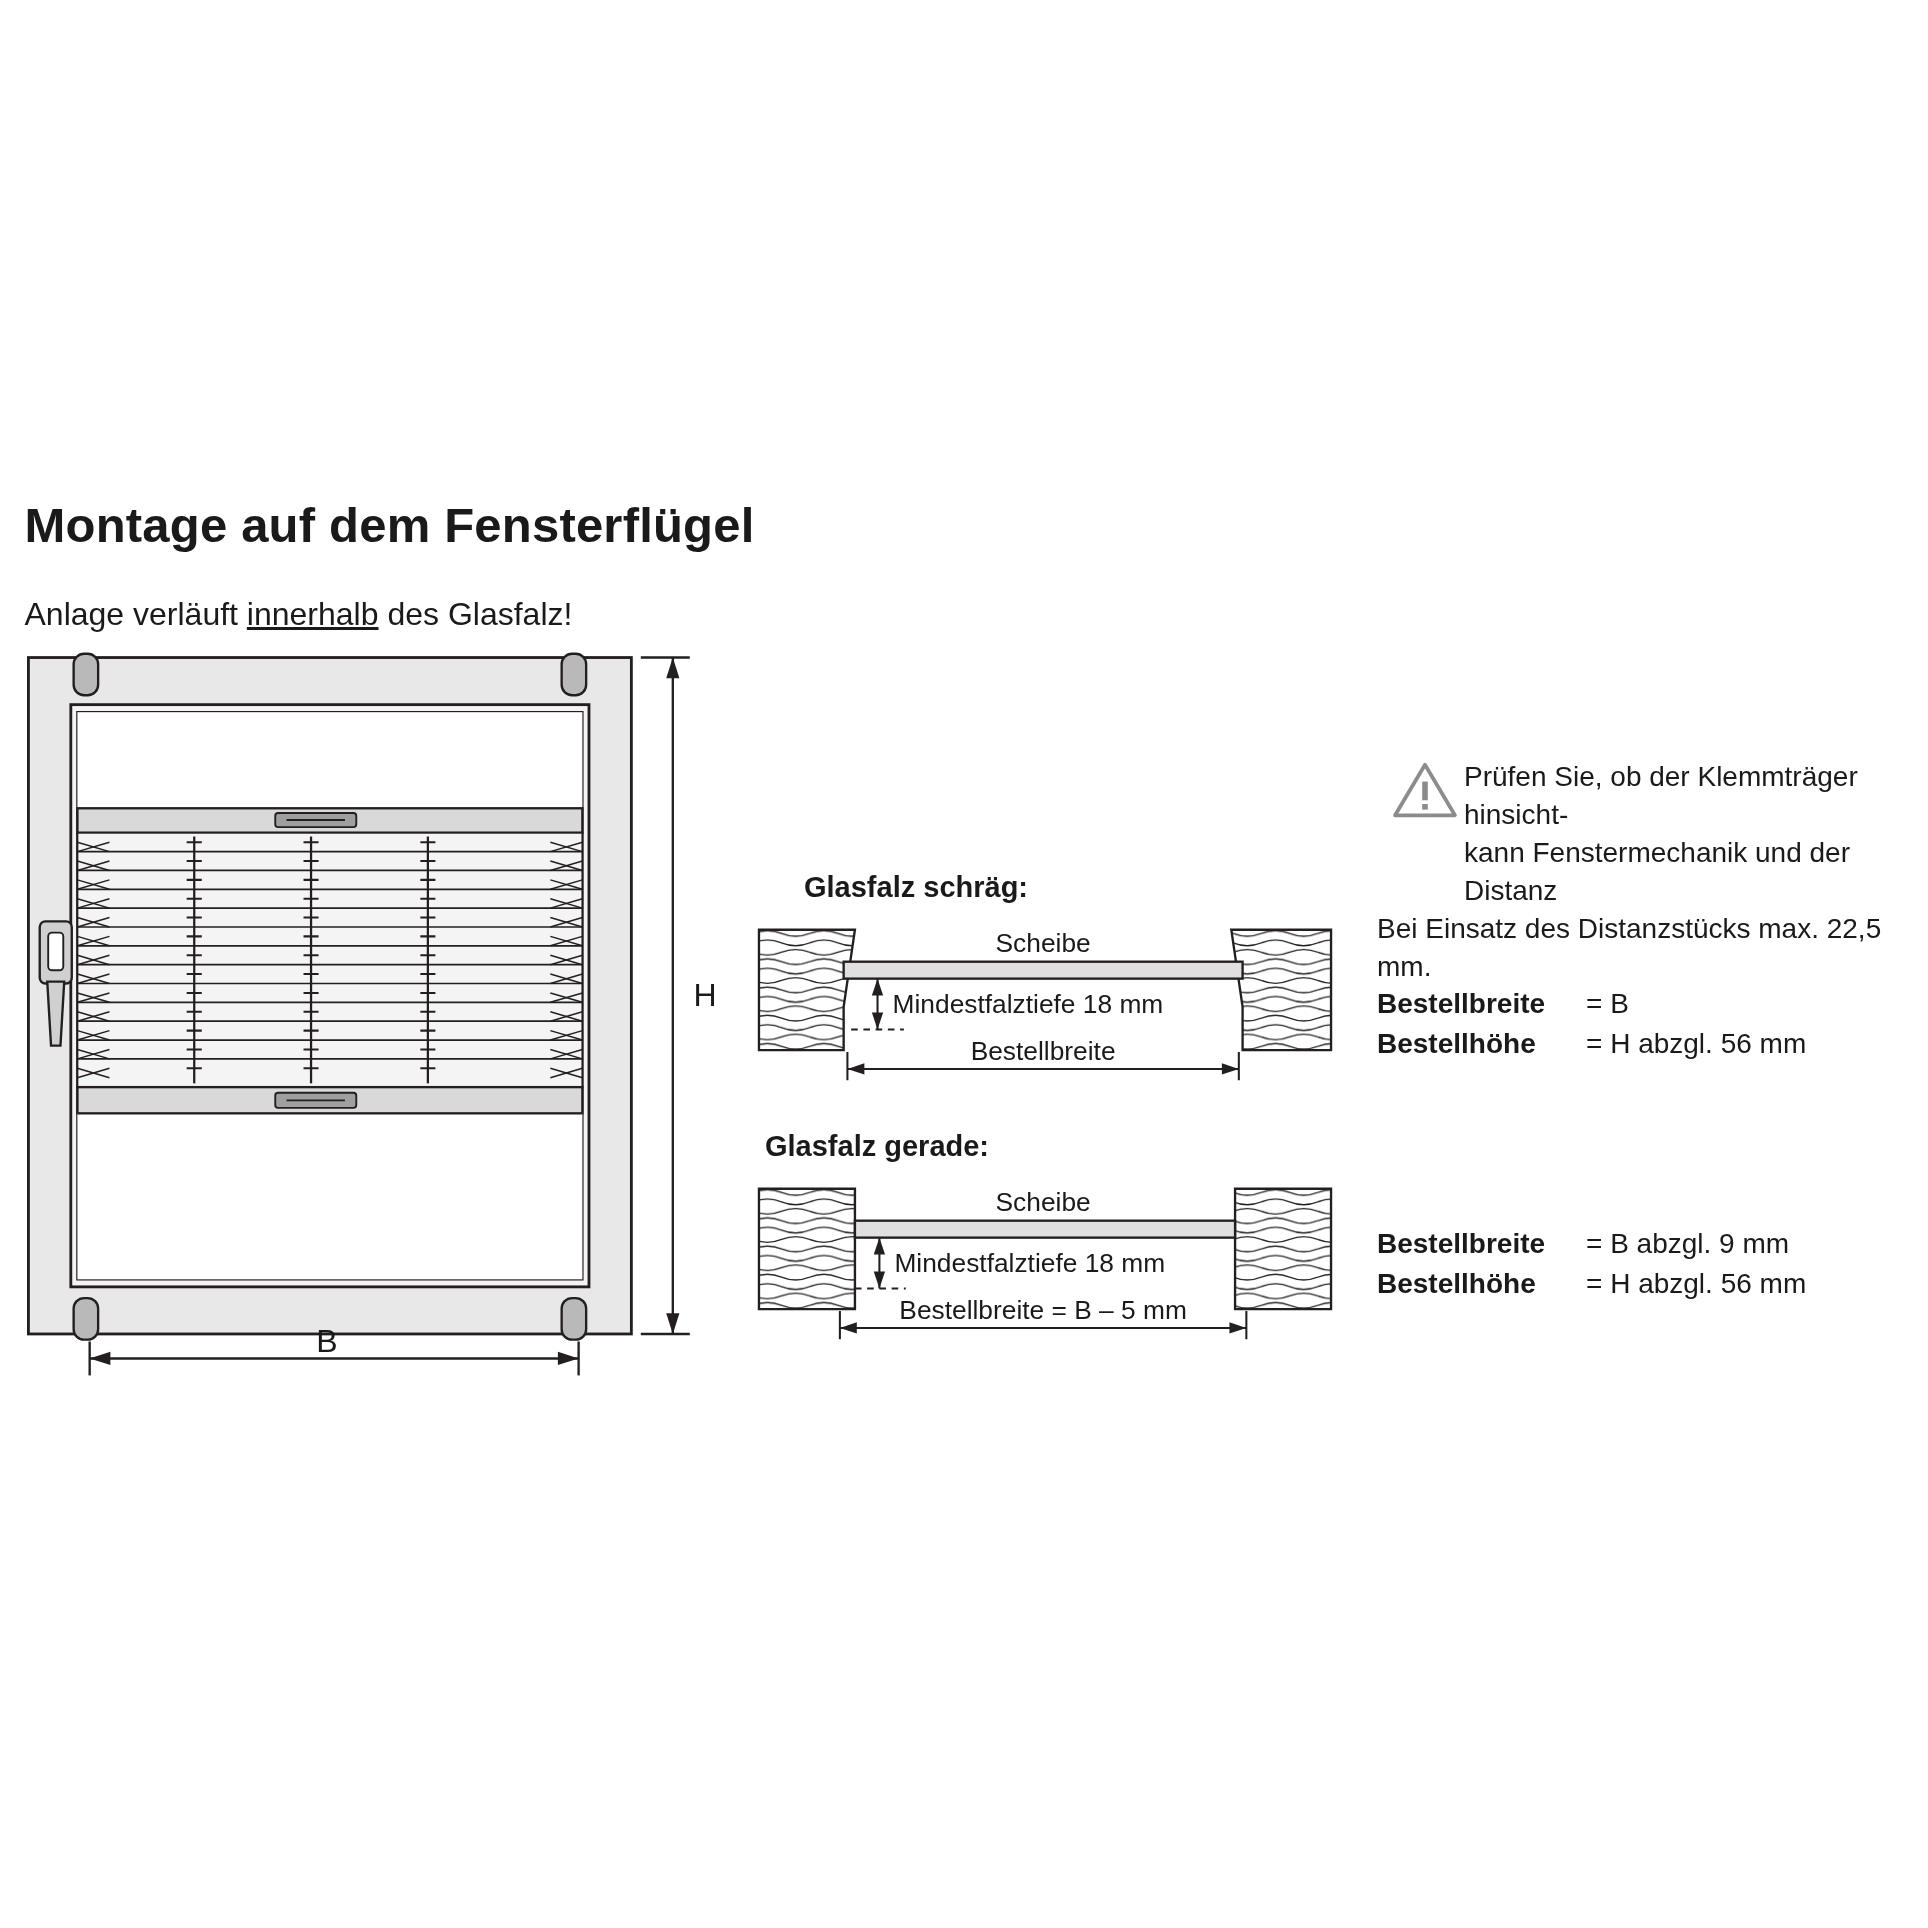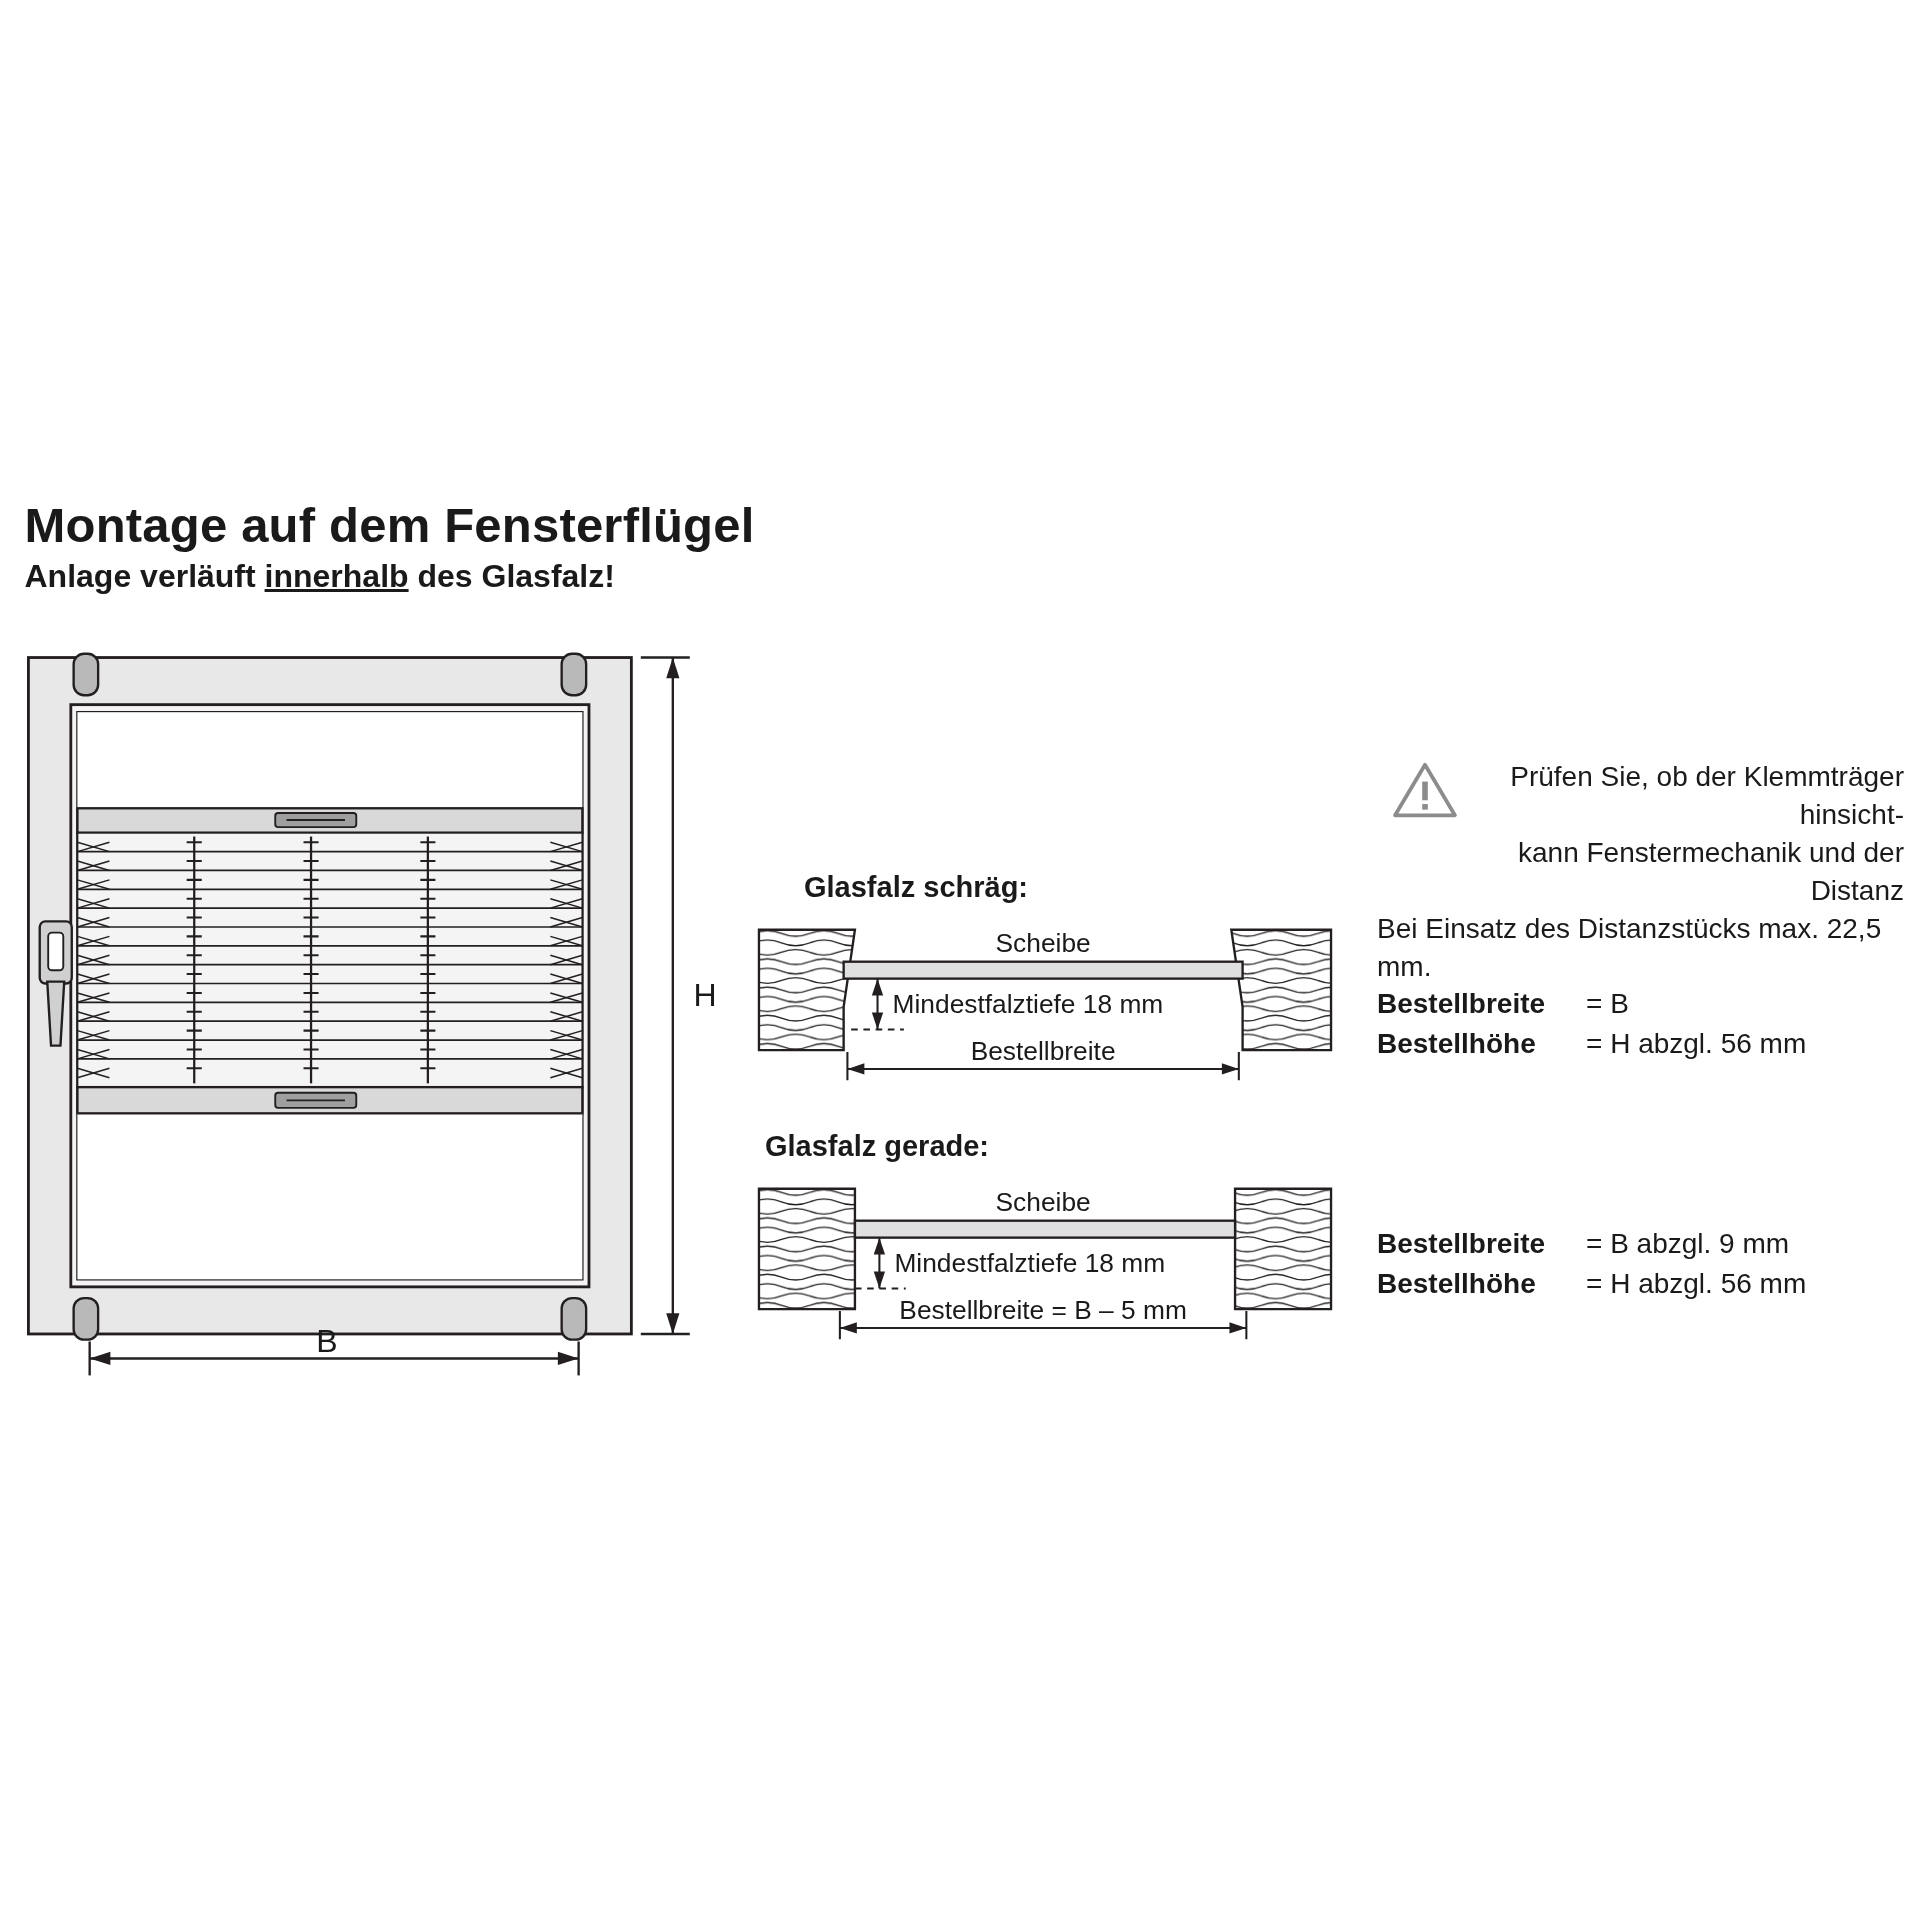--- a/index.html
+++ b/index.html
@@ -28,23 +28,23 @@
     left: 24.5px;
     top: 497px;
     font-size: 49px;
     font-weight: bold;
     letter-spacing: 0.2px;
     white-space: nowrap;
   }
   .subtitle {
     position: absolute;
     left: 24.5px;
-    top: 558px;
+    top: 596px;
     font-size: 32px;
-    font-weight: bold;
+    font-weight: normal;
     white-space: nowrap;
   }
   .subtitle u { text-decoration: underline; }
 
   
   .window-wrap {
     position: absolute;
     left: 19px;
     top: 650px;
     width: 716px;
@@ -80,21 +80,21 @@
     line-height: 1.36;
   }
   .note-warning-icon {
     position: absolute;
     left: 1392px;
     top: 761px;
     width: 66px;
     height: 58px;
   }
   .note p { margin: 0; }
-  .note .indent-first { padding-left: 87px; text-align: right; }
+  .note .indent-first { padding-left: 87px; }
 
   .spec-block {
     position: absolute;
     font-size: 28px;
     line-height: 1.42;
   }
   #spec-1 { left: 1377px; top: 984px; }
   #spec-2 { left: 1377px; top: 1224px; }
   .spec-row { display: flex; white-space: nowrap; }
   .spec-key {

